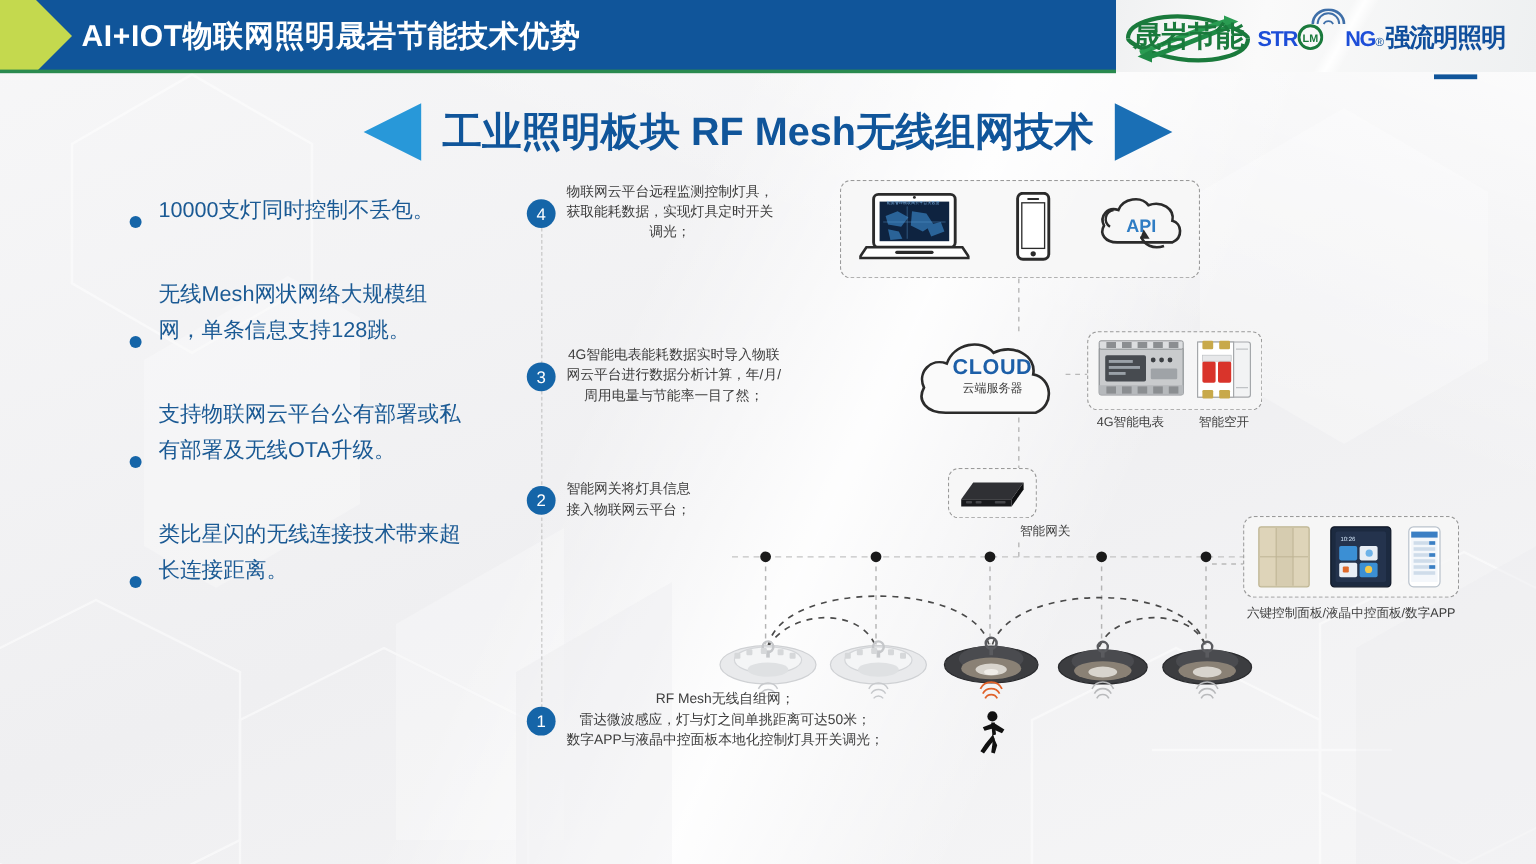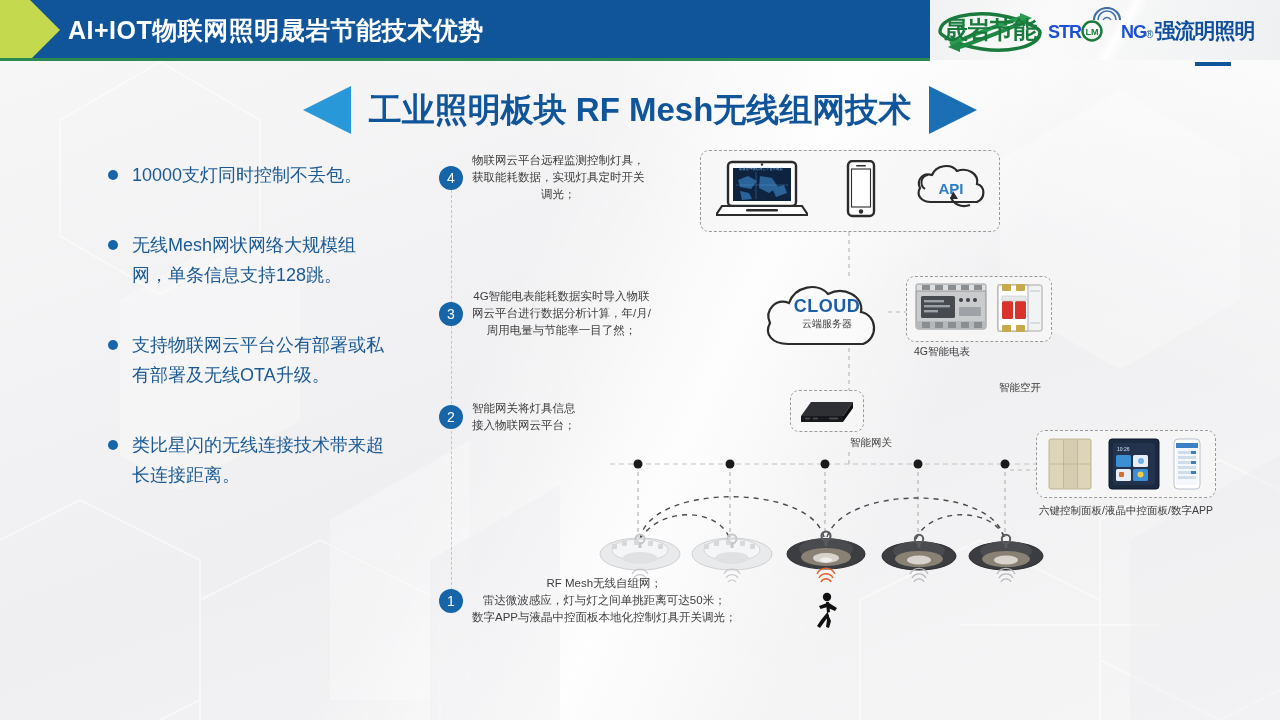--- a/index.html
+++ b/index.html
@@ -147,21 +147,21 @@
     letter-spacing: 0px;
   }
 
   
   .bullets {
     position: absolute; left: 108px; top: 160px;
     width: 278px;
     z-index: 8;
   }
   .bullet {
-    display: flex; align-items: flex-start;
+    display: flex; align-items: flex-end;
     margin-bottom: 40px;
   }
   .bullet-dot {
     width: 10px; height: 10px; border-radius: 50%;
     background: #1565a8;
     margin-top: 10px; margin-right: 14px;
     flex: 0 0 auto;
   }
   .bullet-text {
     font-size: 18px; line-height: 30px;
@@ -468,21 +468,21 @@
       <rect x="20" y="42" width="9" height="7" rx="1"></rect>
     </g>
     <rect x="6" y="18" width="11" height="18" rx="1.5" fill="#d9342b"></rect>
     <rect x="19" y="18" width="11" height="18" rx="1.5" fill="#d9342b"></rect>
     <rect x="6" y="13" width="24" height="5" fill="#e7e8ea" stroke="#bfc2c5" stroke-width="0.6"></rect>
     <line x1="34" y1="8" x2="44" y2="8" stroke="#c0c3c6" stroke-width="1"></line>
     <line x1="34" y1="40" x2="44" y2="40" stroke="#c0c3c6" stroke-width="1"></line>
   </svg>
 
   <div class="caption" style="left:903px; top:345px; width:78px;">4G智能电表</div>
-  <div class="caption" style="left:981px; top:345px; width:78px;margin-top:36px;">智能空开</div>
+  <div class="caption" style="left:981px; top:345px; width:78px;">智能空开</div>
 
   <div class="dbox" style="left:790px; top:390px; width:74px; height:42px;"></div>
   <svg width="60" height="30" style="position:absolute;left:797px;top:396px;z-index:9;">
     <path d="M4 20 L14 6 L56 6 L46 20 Z" fill="#2f3034"></path>
     <path d="M4 20 L46 20 L46 26 L4 26 Z" fill="#18191c"></path>
     <path d="M46 20 L56 6 L56 12 L46 26 Z" fill="#0e0f11"></path>
     <g fill="#45464a">
       <rect x="8" y="21.5" width="5" height="2" rx="0.7"></rect>
       <rect x="16" y="21.5" width="5" height="2" rx="0.7"></rect>
       <rect x="32" y="21.5" width="9" height="2" rx="0.7"></rect>

